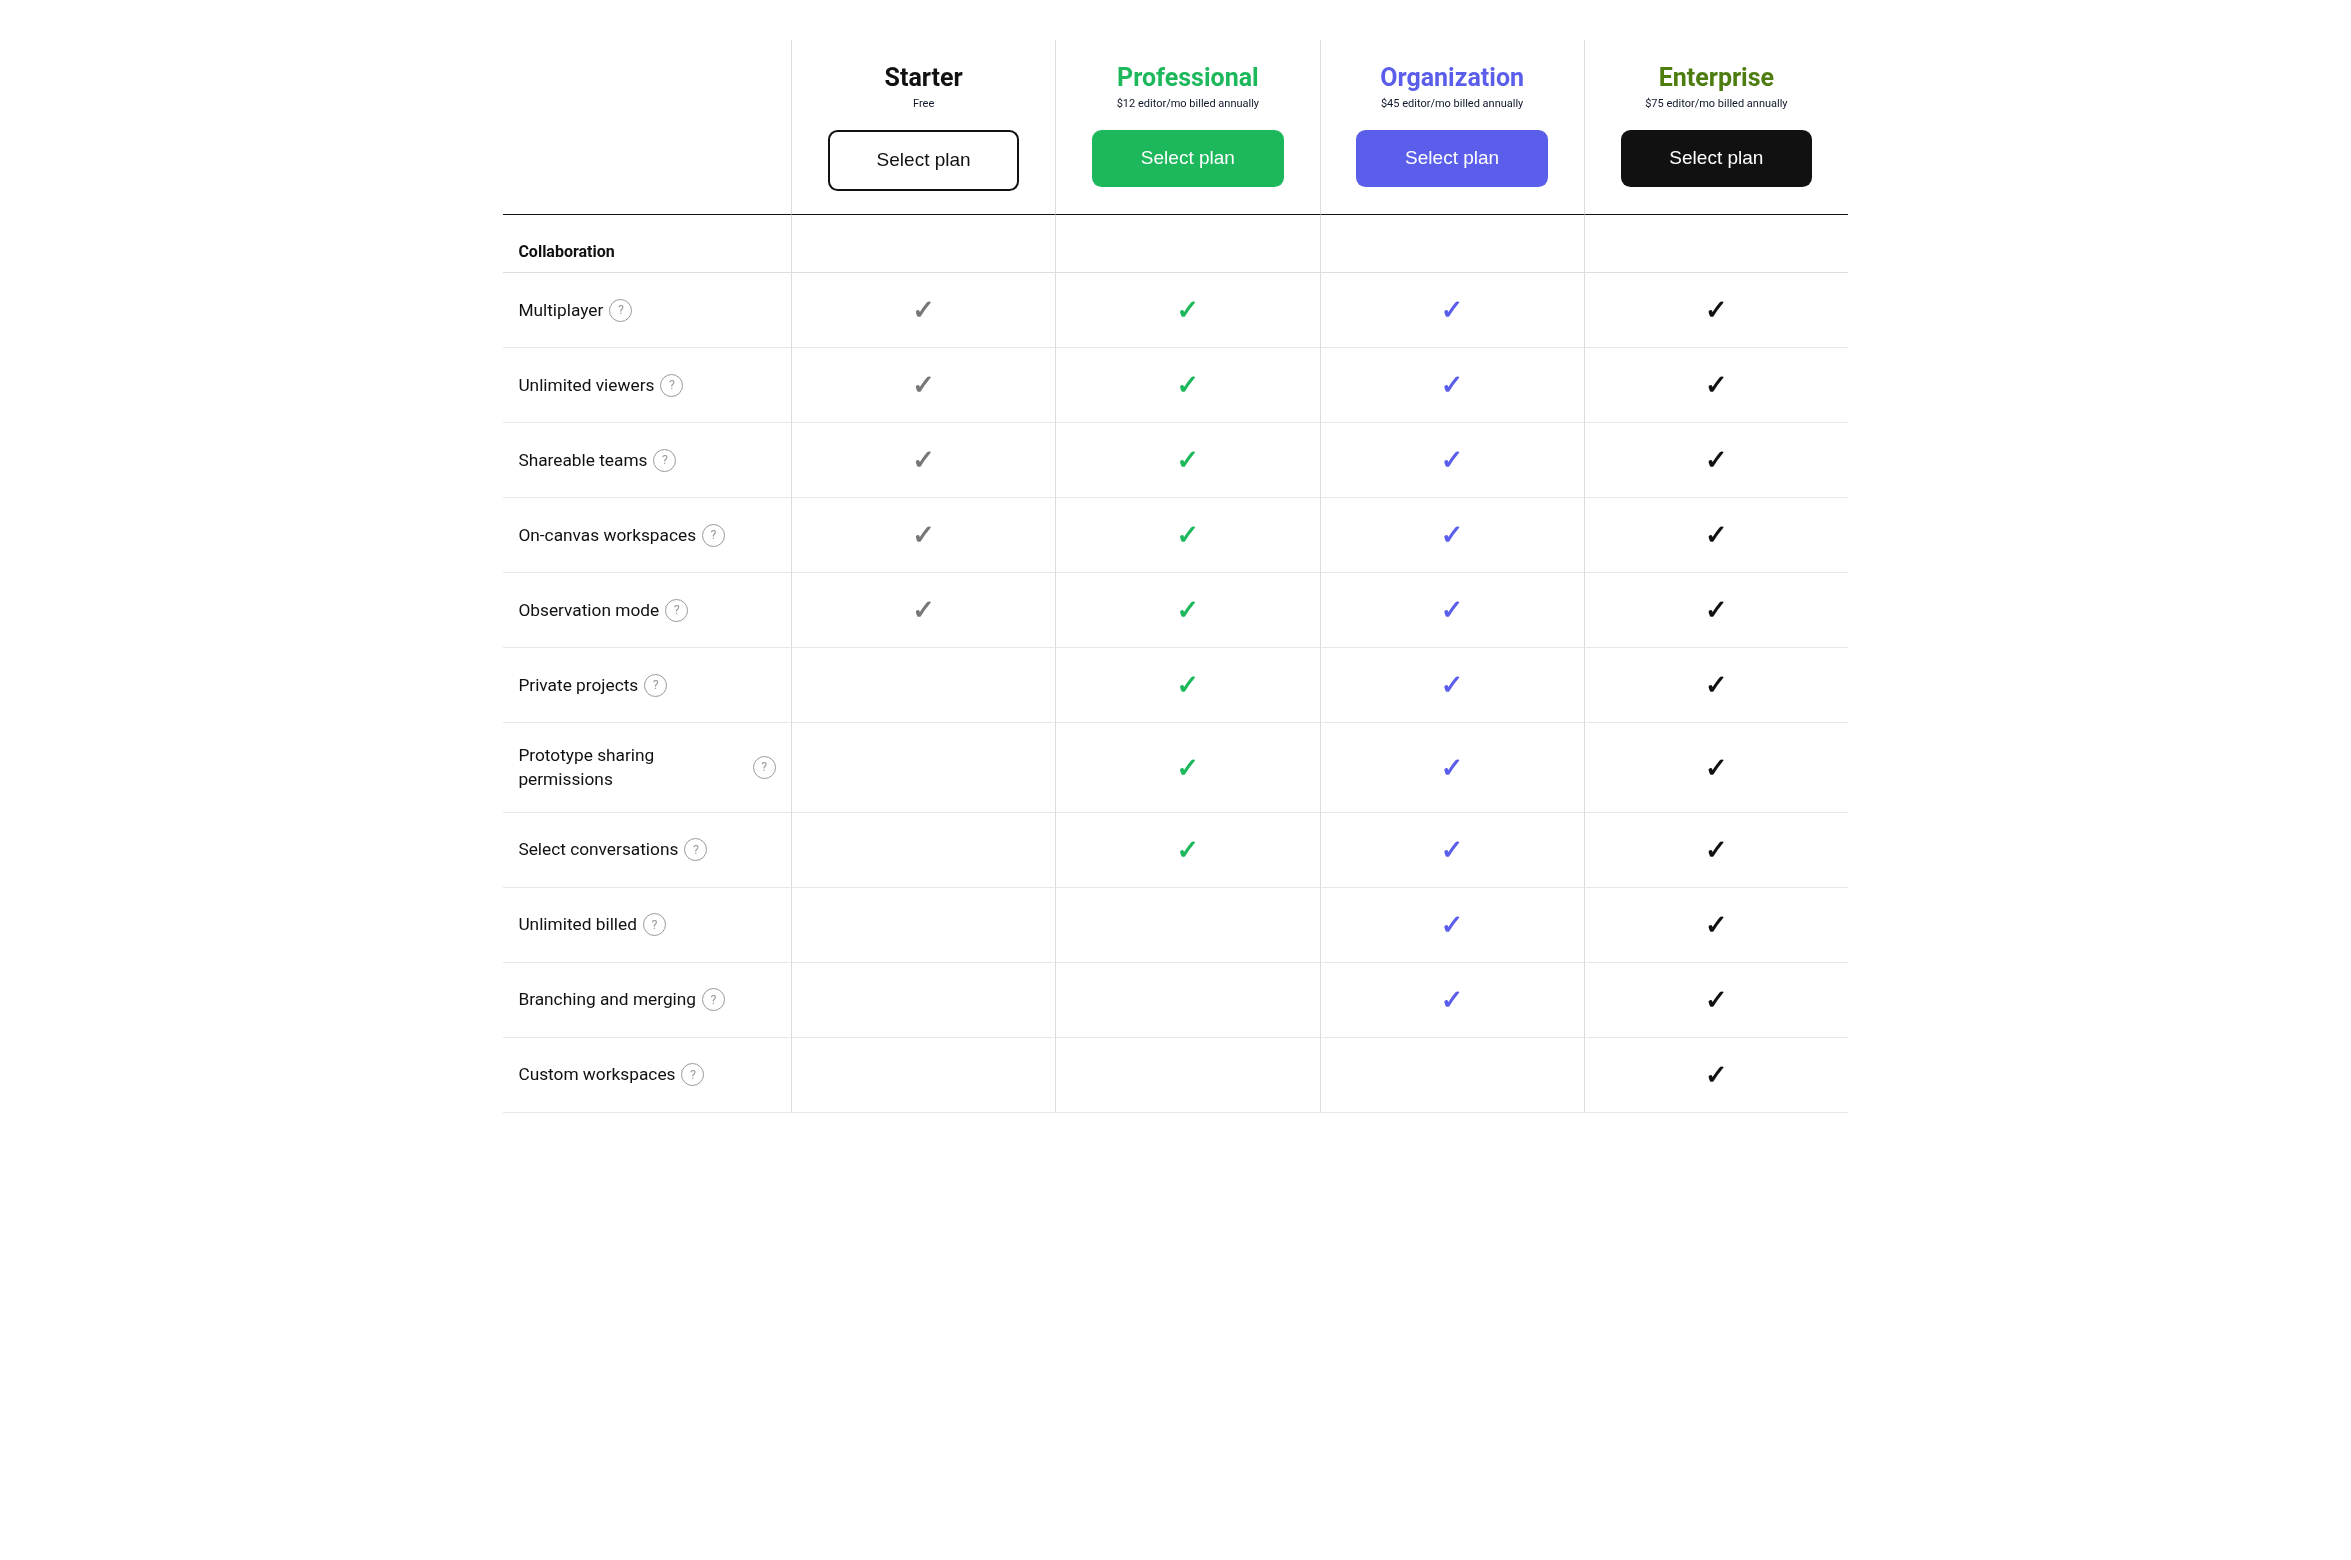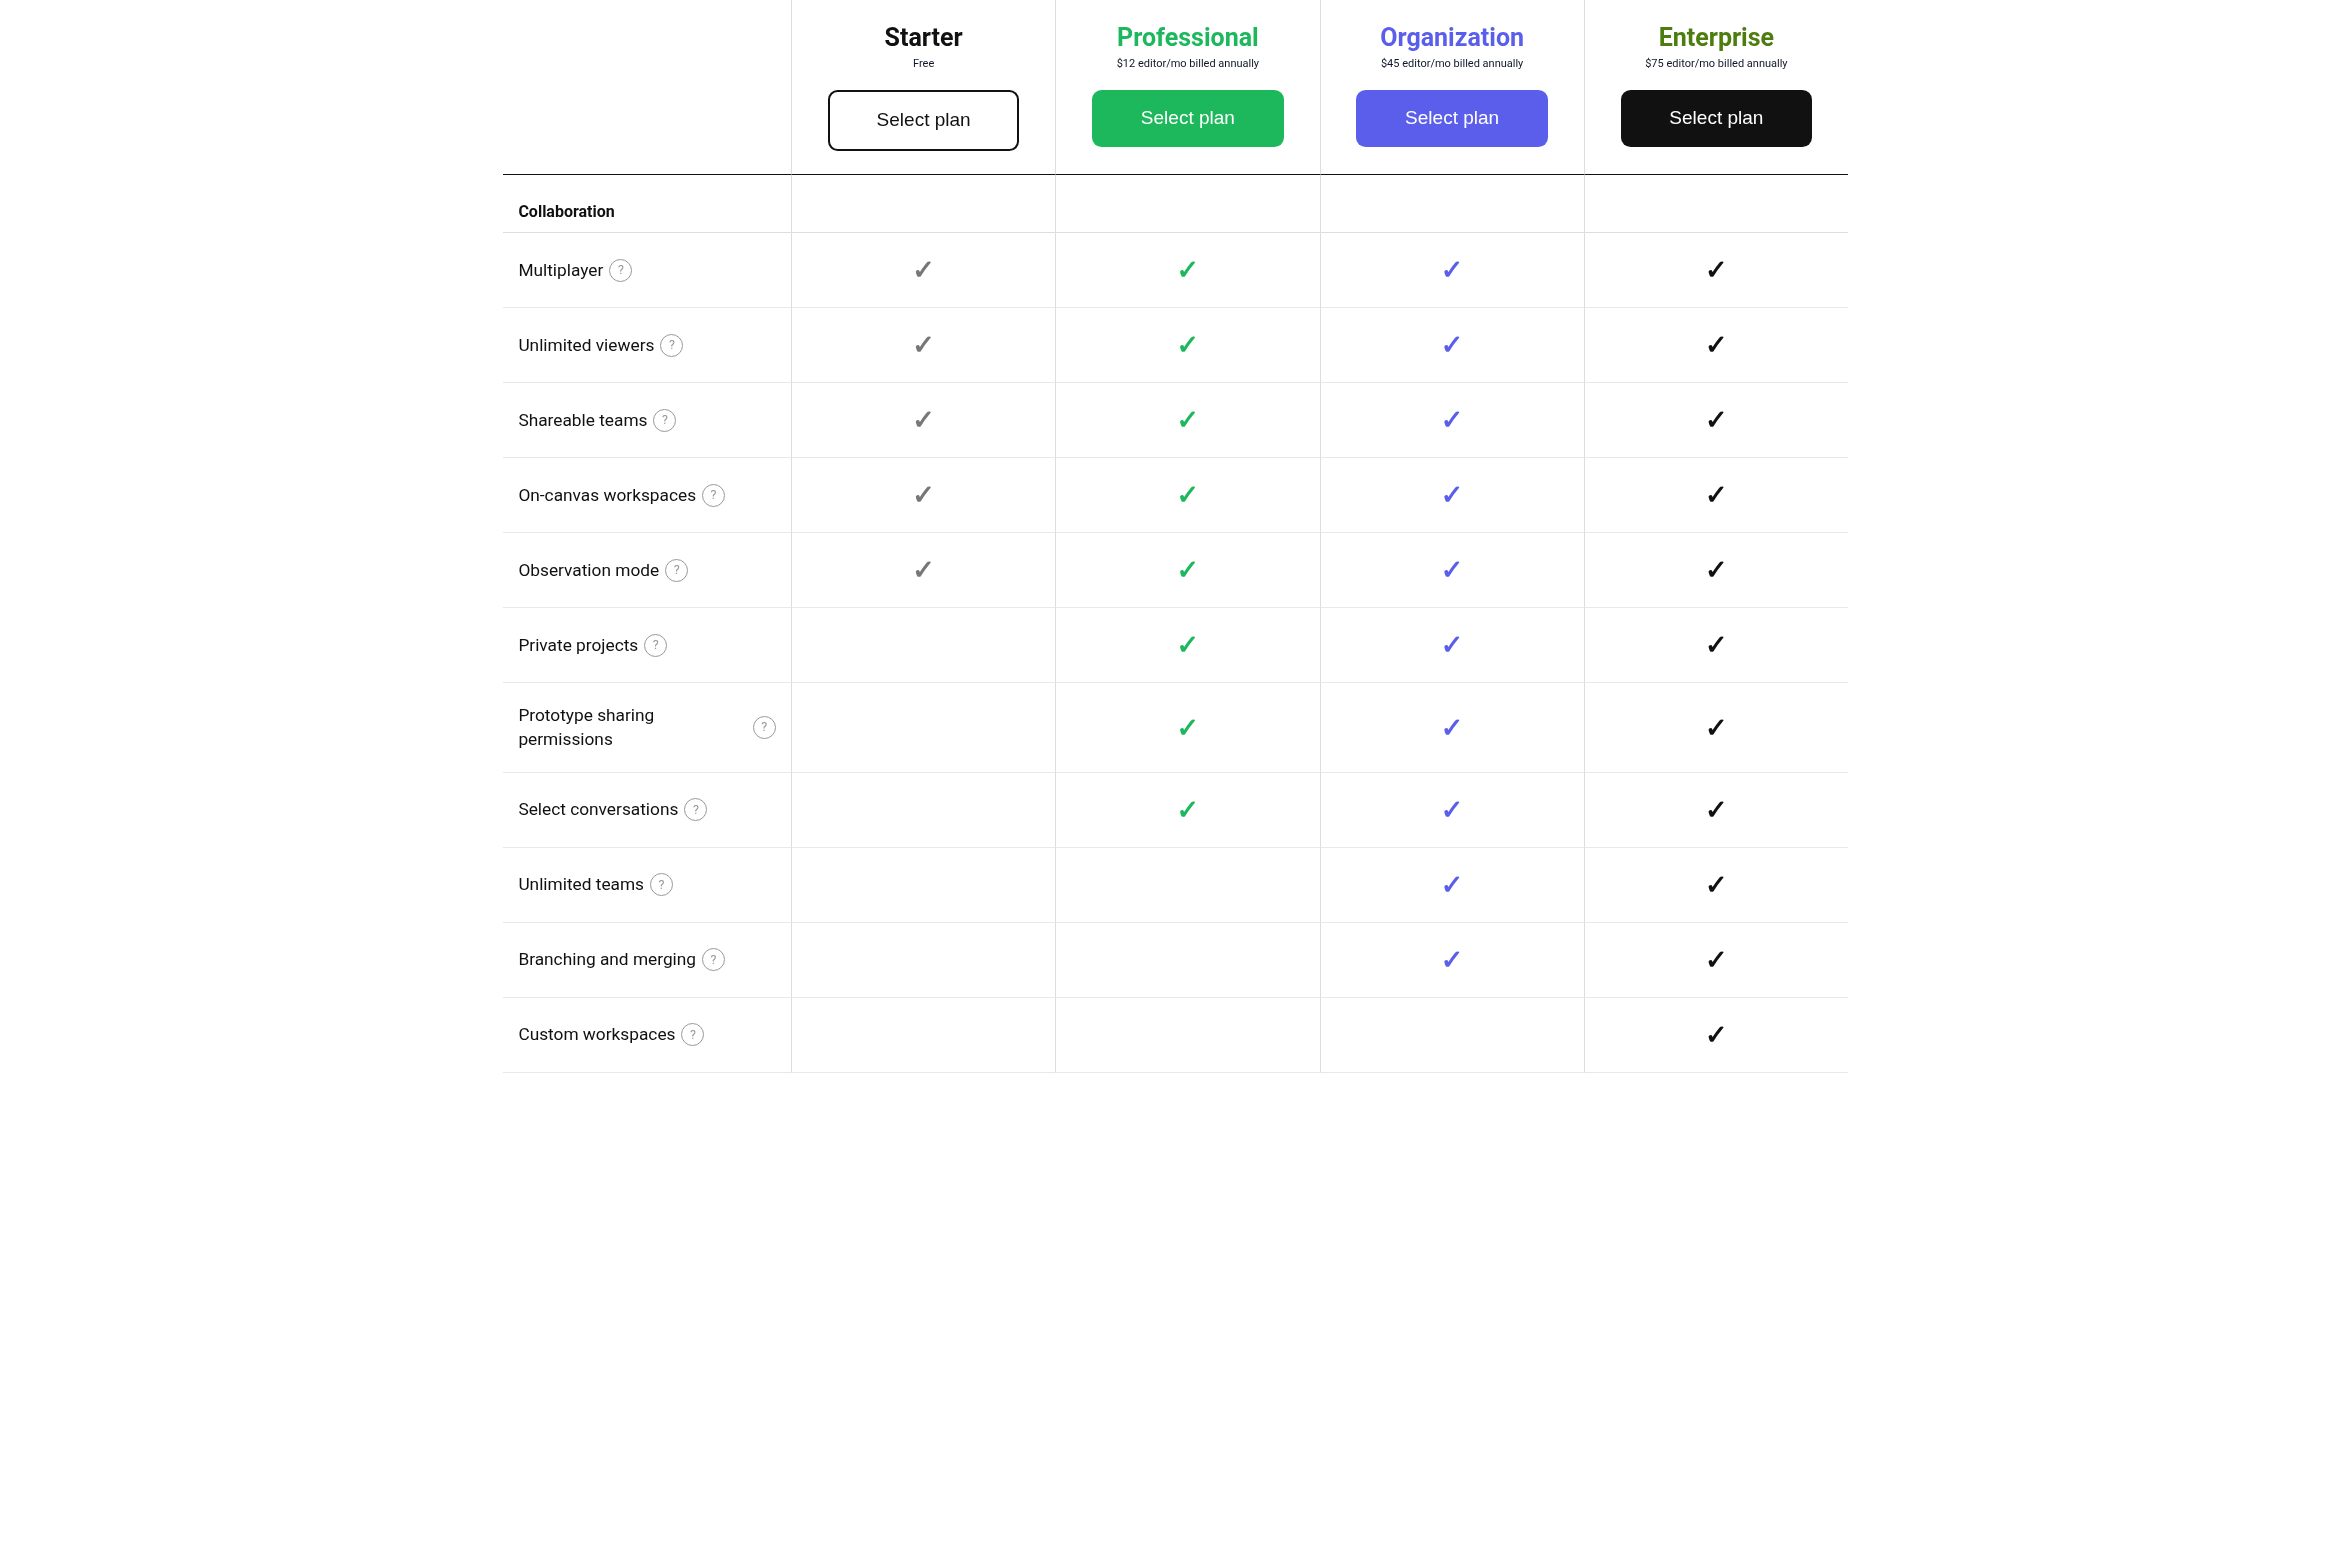--- a/index.html
+++ b/index.html
@@ -14,20 +14,21 @@
       grid-template-columns: 288px 1fr 1fr 1fr 1fr;
       width: 100%;
       max-width: 1345px;
       margin: 0 auto;
     }
     
     .header-cell {
       padding: 23px 19px;
       text-align: center;
       border-bottom: 1.9px solid #111;
+      margin-top: 40px;
     }
     .header-cell.feature-col {
       text-align: left;
       border-bottom: 1.9px solid #111;
     }
     .plan-name {
       font-size: 25px;
       font-weight: 700;
       margin-bottom: 3.8px;
     }
@@ -205,21 +206,21 @@
       </div><div class="feature-label-cell">
         <span>Select conversations</span>
         <span class="help-icon">?</span>
       </div><div class="feature-check-cell col-border-left"></div><div class="feature-check-cell col-border-left">
         <span class="check-professional">✓</span>
       </div><div class="feature-check-cell col-border-left">
         <span class="check-organization">✓</span>
       </div><div class="feature-check-cell col-border-left">
         <span class="check-enterprise">✓</span>
       </div><div class="feature-label-cell">
-        <span>Unlimited teams</span>
+        <span>Unlimited billed</span>
         <span class="help-icon">?</span>
       </div><div class="feature-check-cell col-border-left"></div><div class="feature-check-cell col-border-left"></div><div class="feature-check-cell col-border-left">
         <span class="check-organization">✓</span>
       </div><div class="feature-check-cell col-border-left">
         <span class="check-enterprise">✓</span>
       </div><div class="feature-label-cell">
         <span>Branching and merging</span>
         <span class="help-icon">?</span>
       </div><div class="feature-check-cell col-border-left"></div><div class="feature-check-cell col-border-left"></div><div class="feature-check-cell col-border-left">
         <span class="check-organization">✓</span>

